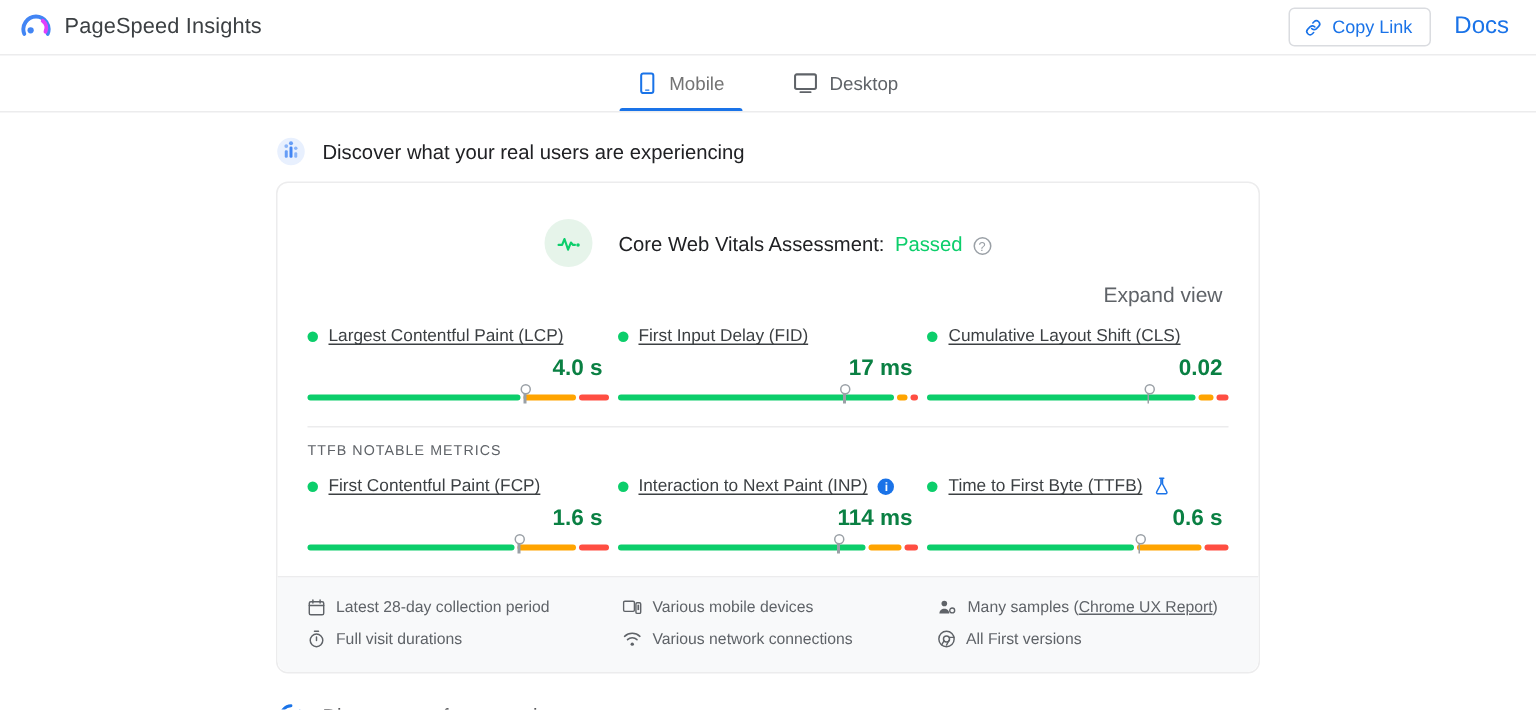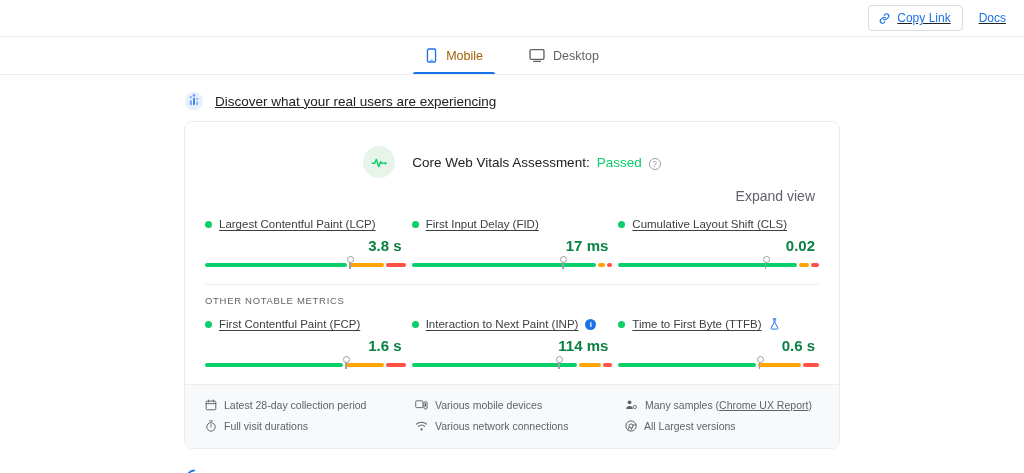--- a/index.html
+++ b/index.html
@@ -16,63 +16,63 @@
     height: 37px;
     display: flex; align-items: center;
     padding: 0 16px 0 14px;
     border-bottom: 1px solid #ececed;
     position: relative;
   }
   .brand { display: flex; align-items: center; gap: 9px; }
   .brand-logo { width: 20px; height: 20px; display: block; }
   .brand-title { font-size: 14.5px; color: #3c4043; letter-spacing: .1px; }
   .header-right {
-    margin-left: auto; display: flex; align-items: center; gap: 14px; text-decoration: underline;
+    margin-left: auto; display: flex; align-items: center; gap: 14px;
   }
   .copy-link-btn {
     display: flex; align-items: center; gap: 6px;
     border: 1px solid #dadce0; border-radius: 4px;
     padding: 5px 11px 5px 9px;
     background: #fff; cursor: pointer;
     color: #1a73e8; font-size: 12px; font-family: inherit;
   }
   .copy-link-btn svg { display: block; }
   .docs-link {
-    color: #1a73e8; font-size: 12px; text-decoration: none; cursor: pointer;
+    color: #1a73e8; font-size: 16px; text-decoration: none; cursor: pointer;
     padding: 4px 2px;
   }
 
   
   .tabs-row {
     height: 38px; display: flex; justify-content: center; align-items: stretch;
     border-bottom: 1px solid #ececed;
     gap: 22px;
   }
   .tab {
     display: flex; align-items: center; gap: 8px;
     padding: 0 12px; cursor: pointer; position: relative;
     font-size: 12.5px; color: #5f6368;
   }
-  .tab.active { color: #a16207; }
+  .tab.active { color: #737373; }
   .tab.active::after {
     content: ""; position: absolute; left: 0; right: 0; bottom: 0;
     height: 2.5px; background: #1a73e8; border-radius: 2px 2px 0 0;
   }
   .tab svg { display: block; }
 
   
   .page {
     padding: 0 184px;
   }
   .section-head {
     display: flex; align-items: center; gap: 11px;
     padding: 16px 0 10px 0;
     position: relative;
   }
-  .section-title { font-size: 13.5px; color: #202124; font-weight: 400; text-decoration: underline; }
+  .section-title { font-size: 13.5px; color: #202124; font-weight: 400; }
   .seg-toggle {
     margin-left: auto; display: flex;
     border: 1px solid #dadce0; border-radius: 4px; overflow: hidden;
     font-size: 11px;
   }
   .seg-btn {
     padding: 4px 9px; cursor: pointer; background: #fff; color: #3c4043;
     border: none; font-family: inherit; font-size: 11px;
   }
   .seg-btn.selected { background: #e8eaed; color: #202124; }
@@ -165,20 +165,28 @@
   .diagnose-row {
     display: flex; align-items: center; gap: 11px;
     padding: 18px 0 16px 0;
   }
   .diagnose-title { font-size: 13.5px; color: #202124; }
 </style>
 </head>
 <body>
 
 <div class="app-header">
+  <div class="brand">
+    <svg class="brand-logo" viewBox="0 0 24 24">
+      <path d="M2.6 17.5A10.2 10.2 0 0 1 12 3.6a10.2 10.2 0 0 1 9.4 13.9" fill="none" stroke="#4285f4" stroke-width="3.1" stroke-linecap="round"></path>
+      <path d="M17.4 7.1a7 7 0 0 1 2.2 8.6" fill="none" stroke="#e040fb" stroke-width="3.1" stroke-linecap="round"></path>
+      <circle cx="7.7" cy="14.6" r="2.5" fill="#4285f4"></circle>
+    </svg>
+    <span class="brand-title">PageSpeed Insights</span>
+  </div>
 
   <div class="header-right">
     <button class="copy-link-btn">
       <svg width="13" height="13" viewBox="0 0 24 24">
         <path d="M10 13a4 4 0 0 0 5.7.3l3-3a4 4 0 0 0-5.7-5.7l-1.5 1.5M14 11a4 4 0 0 0-5.7-.3l-3 3a4 4 0 0 0 5.7 5.7l1.5-1.5" fill="none" stroke="#1a73e8" stroke-width="2" stroke-linecap="round"></path>
       </svg>
       <span>Copy Link</span>
     </button>
     <a class="docs-link" href="#">Docs</a>
   </div>
@@ -238,21 +246,21 @@
         <button class="expand-btn">Expand view</button>
       </div>
 
       <div class="metrics-grid">
 
         <div class="metric">
           <div class="metric-label-row">
             <span class="dot"></span>
             <span class="metric-name">Largest Contentful Paint (LCP)</span>
           </div>
-          <div class="metric-value">3.8 s</div>
+          <div class="metric-value">4.0 s</div>
           <div class="bar-wrap">
             <div class="bar">
               <span class="seg good" style="flex:72"></span>
               <span class="seg avg" style="flex:18"></span>
               <span class="seg poor" style="flex:10"></span>
             </div>
             <div class="marker" style="left:72%"></div>
           </div>
         </div>
 
@@ -283,21 +291,21 @@
               <span class="seg good" style="flex:91"></span>
               <span class="seg avg" style="flex:5"></span>
               <span class="seg poor" style="flex:4"></span>
             </div>
             <div class="marker" style="left:73%"></div>
           </div>
         </div>
 
       </div>
 
-      <div class="other-label">OTHER NOTABLE METRICS</div>
+      <div class="other-label">TTFB NOTABLE METRICS</div>
 
       <div class="metrics-grid">
 
         <div class="metric">
           <div class="metric-label-row">
             <span class="dot"></span>
             <span class="metric-name">First Contentful Paint (FCP)</span>
           </div>
           <div class="metric-value">1.6 s</div>
           <div class="bar-wrap">
@@ -393,21 +401,21 @@
         </svg>
         <span>Various network connections</span>
       </div>
 
       <div class="foot-item">
         <svg width="12" height="12" viewBox="0 0 16 16">
           <circle cx="8" cy="8" r="6.8" fill="none" stroke="#5f6368" stroke-width="1.3"></circle>
           <circle cx="8" cy="8" r="2.7" fill="none" stroke="#5f6368" stroke-width="1.3"></circle>
           <path d="M10.4 6.6h4.3M5.9 9.4 3.7 13.2M10.1 9.4 8 13.4" stroke="#5f6368" stroke-width="1.2" stroke-linecap="round"></path>
         </svg>
-        <span>All Largest versions</span>
+        <span>All First versions</span>
       </div>
 
     </div>
   </div>
 
   <div class="diagnose-row">
     <svg width="20" height="20" viewBox="0 0 24 24">
       <path d="M12 4.2a7.8 7.8 0 1 0 7 4.3" fill="none" stroke="#1a73e8" stroke-width="2.3" stroke-linecap="round"></path>
     </svg>
     <span class="diagnose-title">Diagnose performance issues</span>

